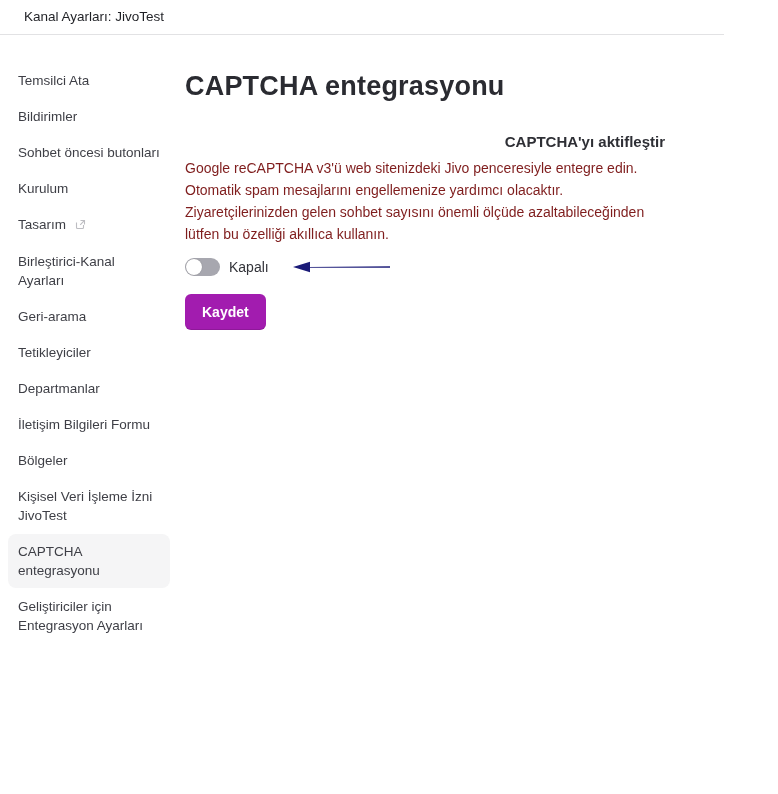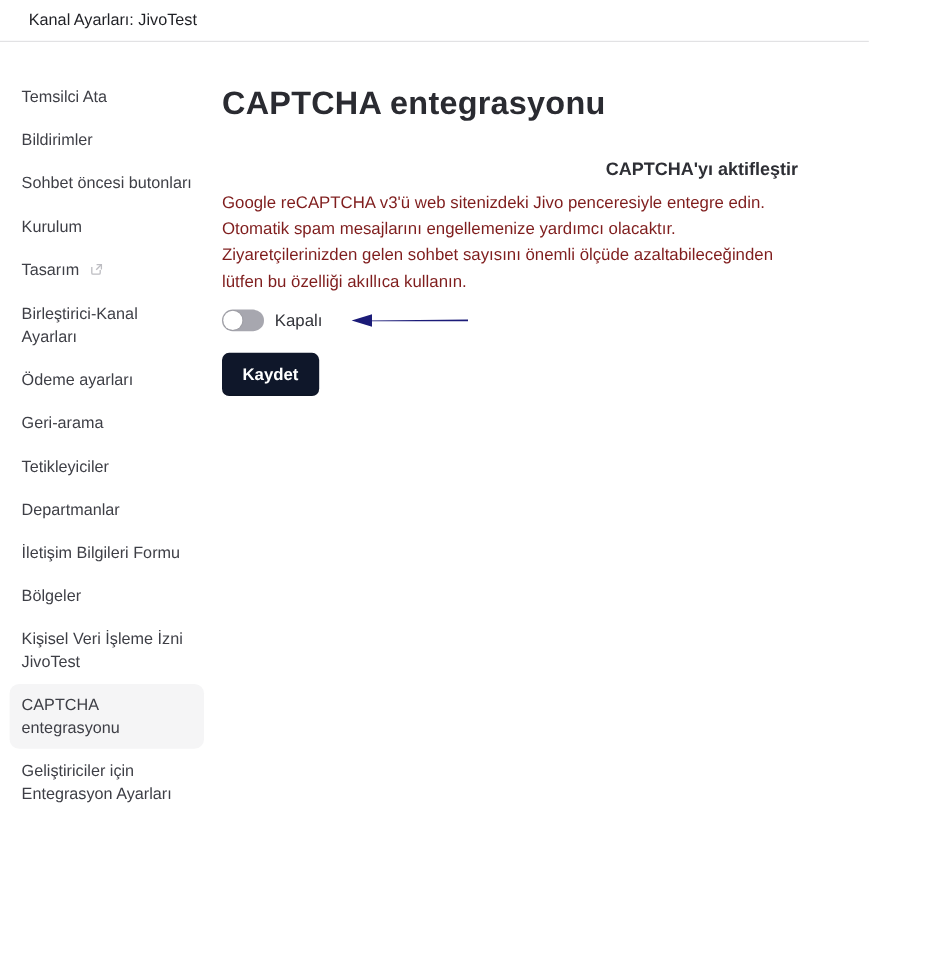--- a/index.html
+++ b/index.html
@@ -103,21 +103,21 @@
     margin-left: 9px;
     font-size: 14px;
     color: #33343a;
   }
   .annotation-arrow { margin-left: 22px; display: block; }
 
   .save-button {
     margin-top: 18px;
     display: inline-block;
     border: none;
-    background: #0f172a;
+    background: #a21caf;
     color: #ffffff;
     font-family: "Liberation Sans", sans-serif;
     font-size: 14px;
     font-weight: 700;
     padding: 10px 17px;
     border-radius: 6px;
     box-shadow: inset 0 -1px 0 rgba(0,0,0,0.12);
     cursor: pointer;
   }
 </style>
@@ -142,21 +142,20 @@
         <span>Tasarım</span>
         <span class="ext-icon">
           <svg width="11" height="11" viewBox="0 0 11 11" fill="none">
             <path d="M1.5 3.5 H1.5 A1 1 0 0 0 1.5 3.5 V8.5 A1 1 0 0 0 2.5 9.5 H7.5 A1 1 0 0 0 8.5 8.5 V6" stroke="#bdbdc2" stroke-width="1.1" fill="none"></path>
             <path d="M5.5 1.5 H9.5 V5.5" stroke="#bdbdc2" stroke-width="1.1" fill="none"></path>
             <path d="M9.3 1.7 L5.2 5.8" stroke="#bdbdc2" stroke-width="1.1"></path>
           </svg>
         </span>
       </div>
       <div class="nav-item">Birleştirici-Kanal Ayarları</div>
-      <div class="nav-item">Ödeme ayarları</div>
       <div class="nav-item">Geri-arama</div>
       <div class="nav-item">Tetikleyiciler</div>
       <div class="nav-item">Departmanlar</div>
       <div class="nav-item">İletişim Bilgileri Formu</div>
       <div class="nav-item">Bölgeler</div>
       <div class="nav-item">Kişisel Veri İşleme İzni JivoTest</div>
       <div class="nav-item active">CAPTCHA entegrasyonu</div>
       <div class="nav-item">Geliştiriciler için Entegrasyon Ayarları</div>
     </nav>
 

